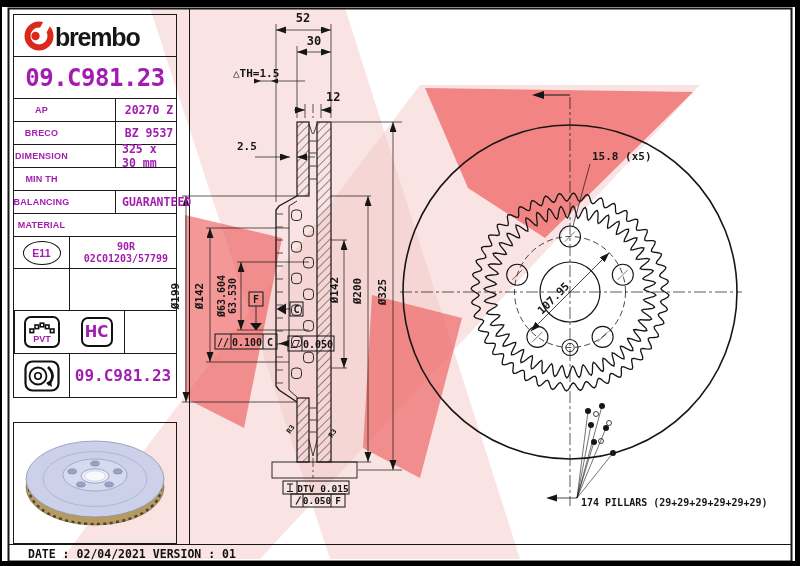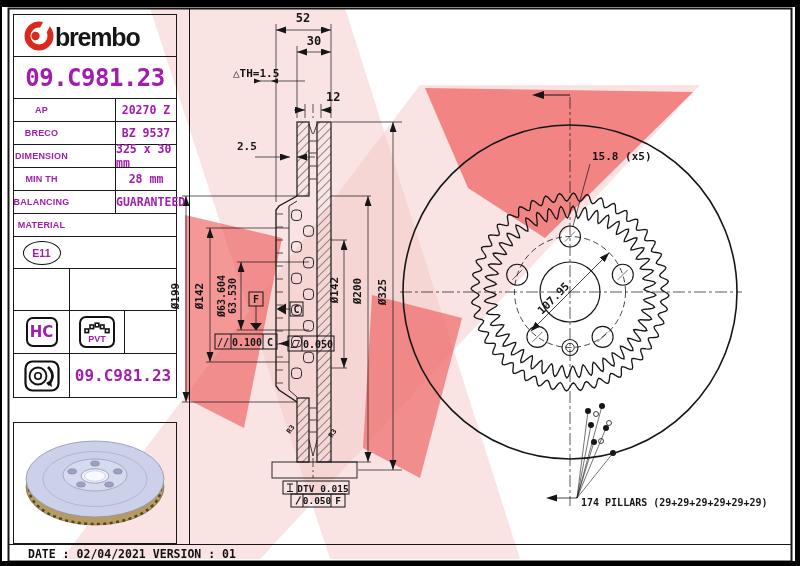--- a/index.html
+++ b/index.html
@@ -11,21 +11,21 @@
   .t12{font-size:12px}.t11{font-size:11px}.t10{font-size:10px}.t9{font-size:9.5px}.t7{font-size:7px}
 
   
   .spec-table{position:absolute;left:13px;top:14px;width:164px;z-index:2;
               border:1.6px solid #1a1a1a;box-sizing:border-box;color:#a21caf;}
   .trow{display:flex;border-top:1.4px solid #1a1a1a;box-sizing:border-box;align-items:stretch;}
   .trow:first-child{border-top:none;}
   .c-label{width:55px;display:flex;align-items:center;justify-content:center;
            font-weight:bold;font-size:9px;letter-spacing:.2px;text-align:center;}
   .c-value{flex:1;border-left:1.4px solid #1a1a1a;display:flex;align-items:center;justify-content:center;
-           font-family:"DejaVu Sans Mono",monospace;font-weight:bold;font-size:11.5px;}
+           font-family:"DejaVu Sans Mono",monospace;font-weight:bold;font-size:11.5px;padding-left:6px;}
   .r-logo{height:41px;align-items:center;justify-content:center;display:flex;}
   .r-pn{height:42px;display:flex;align-items:center;justify-content:center;
         font-family:"DejaVu Sans Mono",monospace;font-weight:bold;font-size:24px;letter-spacing:-.5px;}
   .r-spec{height:23px;gap:46px;}
   .r-e11{height:32px;}
   .r-e11 .c-value{flex-direction:column;line-height:1.15;font-size:10px;}
   .r-empty{height:42px;}
   .r-badges{height:43px;}
   .r-id{height:44px;}
   .e11-oval{border:1.6px solid #111;border-radius:50%;width:36px;height:22px;
@@ -327,55 +327,58 @@
     <div class="trow r-spec">
       <div class="c-label">BRECO</div>
       <div class="c-value">BZ 9537</div>
     </div>
     <div class="trow r-spec">
       <div class="c-label">DIMENSION</div>
       <div class="c-value">325 x 30 mm</div>
     </div>
     <div class="trow r-spec">
       <div class="c-label">MIN TH</div>
-      <div class="c-value">28 mm</div>
     </div>
     <div class="trow r-spec">
       <div class="c-label">BALANCING</div>
       <div class="c-value">GUARANTEED</div>
     </div>
     <div class="trow r-spec">
       <div class="c-label">MATERIAL</div>
     </div>
     <div class="trow r-e11">
       <div class="c-label">
         <div class="e11-oval">E11</div>
       </div>
+      <div class="c-value">
+        <span>90R</span>
+        <span>02C01203/57799</span>
+      </div>
     </div>
     <div class="trow r-empty">
       <div class="c-label"></div>
       <div class="c-value"></div>
     </div>
     <div class="trow r-badges">
-      <div class="b-cell b1">
-        <div class="badge hc">HC</div>
-      </div>
       <div class="b-cell b2">
         <div class="badge pvt">
           <svg width="26" height="12" viewBox="0 0 26 12">
             <g fill="none" stroke="#111" stroke-width="1.6">
               <rect x="1" y="7" width="3.6" height="3.6"></rect>
                 <rect x="6" y="3" width="3.6" height="3.6"></rect>
               <rect x="11.2" y="1.2" width="3.6" height="3.6"></rect>
                 <rect x="16.4" y="3" width="3.6" height="3.6"></rect>
               <rect x="21.4" y="7" width="3.6" height="3.6"></rect>
             </g>
           </svg>
           <span>PVT</span>
         </div>
+      </div>
+      <div class="b-cell b1">
+        <div class="badge hc">HC</div>
       </div>
       <div class="b-cell b3"></div>
     </div>
     <div class="trow r-id">
       <div class="b-cell b1">
         <svg width="36" height="32" viewBox="0 0 36 32">
           <rect x="1.5" y="1.5" width="33" height="29" rx="7" fill="none" stroke="#111" stroke-width="2.2"></rect>
           <circle cx="14" cy="16" r="8.5" fill="none" stroke="#111" stroke-width="1.8"></circle>
           <circle cx="14" cy="16" r="3.2" fill="none" stroke="#111" stroke-width="1.6"></circle>
           <path d="M24,7 q9,9 0,18" fill="none" stroke="#111" stroke-width="2.6"></path>

